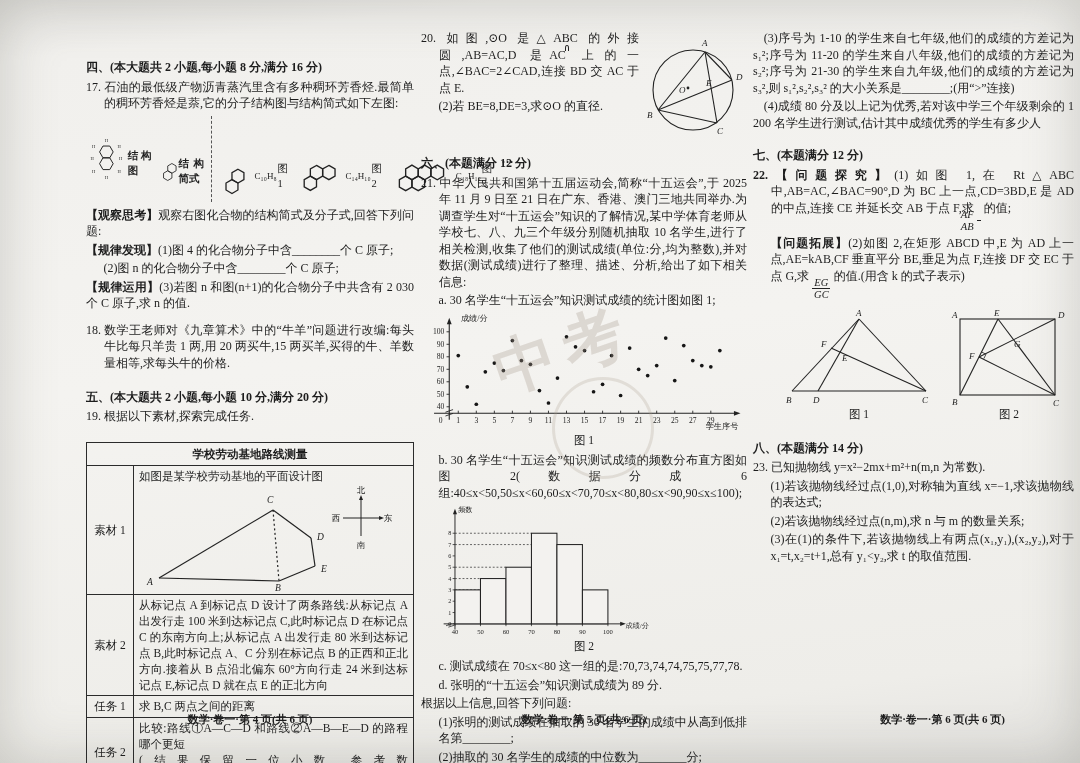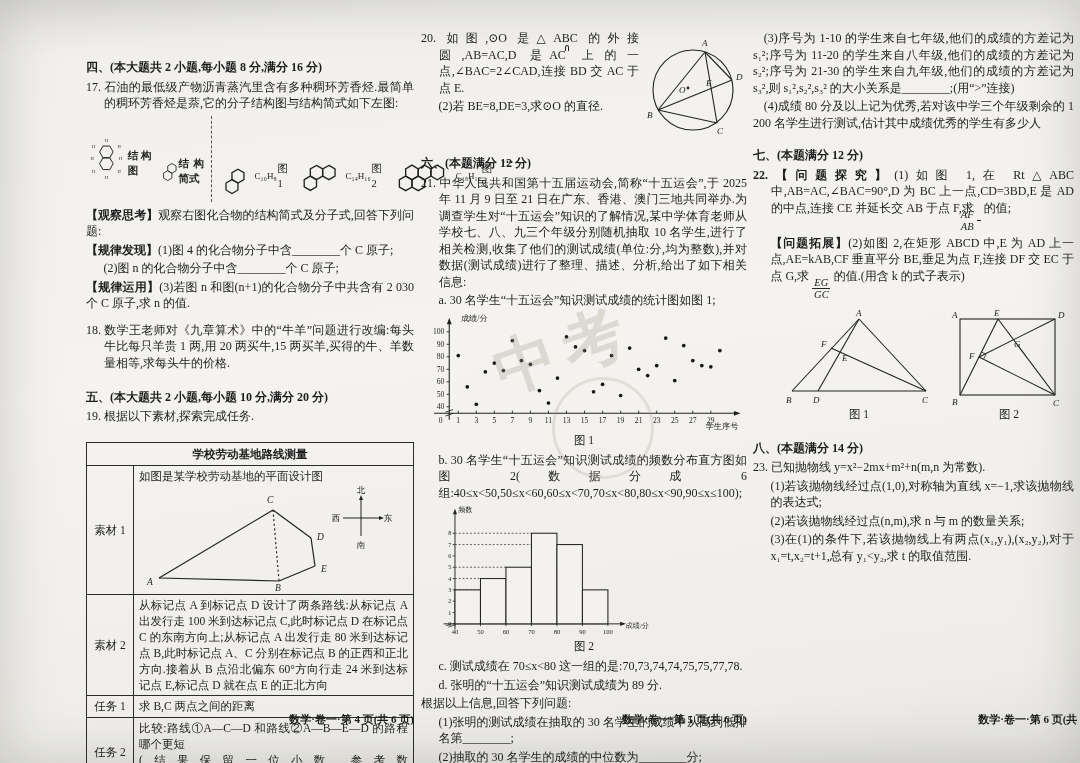--- a/index.html
+++ b/index.html
@@ -47,21 +47,21 @@
   .frac .num{border-bottom:1px solid #222;padding:0 2px;}
   .frac .den{padding:0 2px;}
   
   .arc{display:inline-block;position:relative;padding:0 1px;}
   .arc::before{content:'';position:absolute;left:-1px;right:-1px;top:-2px;height:5px;
     border:1px solid #222;border-bottom:none;border-radius:50% 50% 0 0;}
   
   .figs22{display:flex;justify-content:flex-end;gap:16px;margin:6px 6px 2px 0;}
   .figbox{display:flex;flex-direction:column;align-items:center;gap:0px;}
   
-  .footer{position:absolute;top:712px;width:328px;text-align:right;font-weight:bold;font-size:11px;}
+  .footer{position:absolute;top:712px;width:328px;text-align:center;font-weight:bold;font-size:11px;}
   #f1{left:86px;} #f2{left:421px;width:326px;} #f3{left:782px;width:321px;}
   
   .watermark{position:absolute;left:492px;top:308px;font-size:62px;font-weight:bold;letter-spacing:10px;
     color:rgba(172,160,145,.32);transform:rotate(-19deg);pointer-events:none;white-space:nowrap;}
   .stamp{position:absolute;left:552px;top:377px;width:96px;height:96px;border:3px solid rgba(168,156,140,.24);
     border-radius:50%;pointer-events:none;}
 </style>
 </head>
 <body>
 

